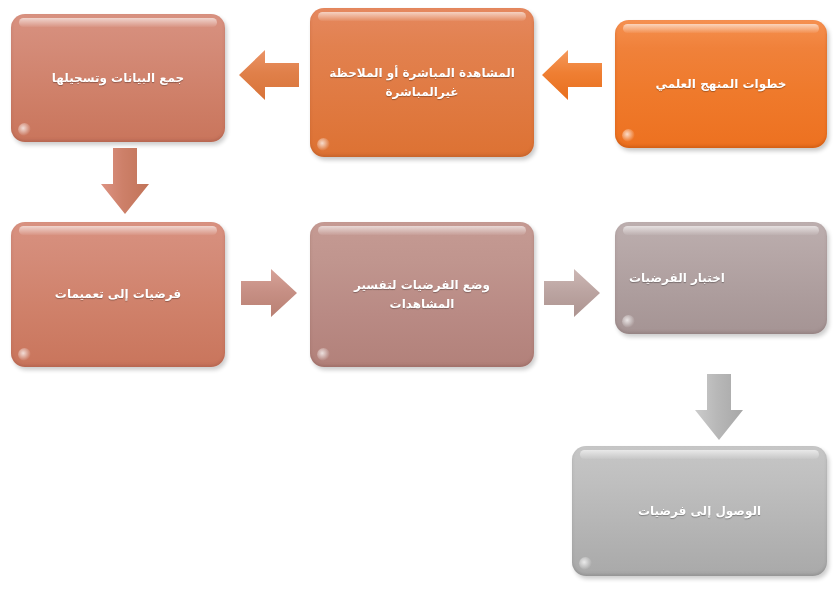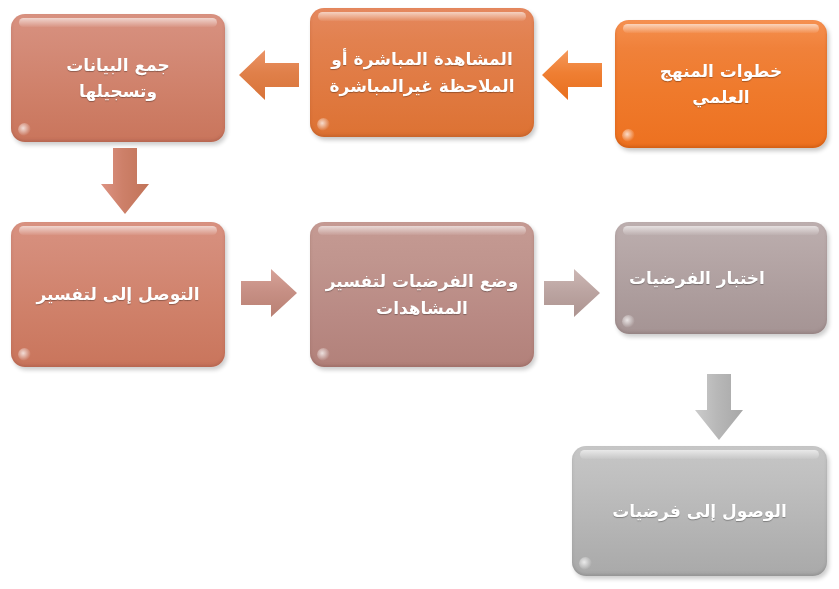--- a/index.html
+++ b/index.html
@@ -24,21 +24,21 @@
   .node {
     position: absolute;
     box-sizing: border-box;
     border-radius: 14px;
     display: flex;
     align-items: center;
     justify-content: center;
     text-align: center;
     color: #ffffff;
     font-weight: bold;
-    font-size: 17px;
+    font-size: 12px;
     line-height: 1.55;
     direction: rtl;
     padding: 6px 14px;
     text-shadow: 0 1px 1px rgba(0,0,0,.30);
     overflow: hidden;
   }
   
   .node::before {
     content: "";
     position: absolute;
@@ -111,21 +111,21 @@
         <linearGradient id="gA1" x1="0" y1="0" x2="0" y2="1">
           <stop offset="0%" stop-color="#f59a5d"></stop>
           <stop offset="45%" stop-color="#ef7f33"></stop>
           <stop offset="100%" stop-color="#e86f1d"></stop>
         </linearGradient>
       </defs>
       <path d="M0,27 L26,2 L26,15 L60,15 L60,39 L26,39 L26,52 Z" fill="url(#gA1)"></path>
     </svg>
   </span>
 
-  <div class="node orange-muted" style="right:305px; top:8px; width:224px; height:129px;">
+  <div class="node orange-muted" style="right:305px; top:8px; width:224px; height:149px;">
     <span class="label">المشاهدة المباشرة أو الملاحظة غيرالمباشرة</span>
   </div>
 
   <span class="arrow" style="right:540px; top:48px; width:60px; height:54px;">
     <svg viewBox="0 0 60 54" preserveAspectRatio="none" aria-hidden="true">
       <defs>
         <linearGradient id="gA2" x1="0" y1="0" x2="0" y2="1">
           <stop offset="0%" stop-color="#eb9467"></stop>
           <stop offset="45%" stop-color="#e0804a"></stop>
           <stop offset="100%" stop-color="#d87338"></stop>
@@ -146,21 +146,21 @@
           <stop offset="0%" stop-color="#dd9383"></stop>
           <stop offset="45%" stop-color="#cd8069"></stop>
           <stop offset="100%" stop-color="#c17358"></stop>
         </linearGradient>
       </defs>
       <path d="M26,66 L2,36 L14,36 L14,0 L38,0 L38,36 L50,36 Z" fill="url(#gA3)"></path>
     </svg>
   </span>
 
   <div class="node salmon" style="right:614px; top:222px; width:214px; height:145px;">
-    <span class="label">التوصل إلى لتفسير</span>
+    <span class="label">فرضيات إلى تعميمات</span>
   </div>
 
   <span class="arrow" style="right:542px; top:267px; width:56px; height:52px;">
     <svg viewBox="0 0 56 52" preserveAspectRatio="none" aria-hidden="true">
       <defs>
         <linearGradient id="gA4" x1="0" y1="0" x2="0" y2="1">
           <stop offset="0%" stop-color="#d7a399"></stop>
           <stop offset="45%" stop-color="#c79085"></stop>
           <stop offset="100%" stop-color="#b98073"></stop>
         </linearGradient>

